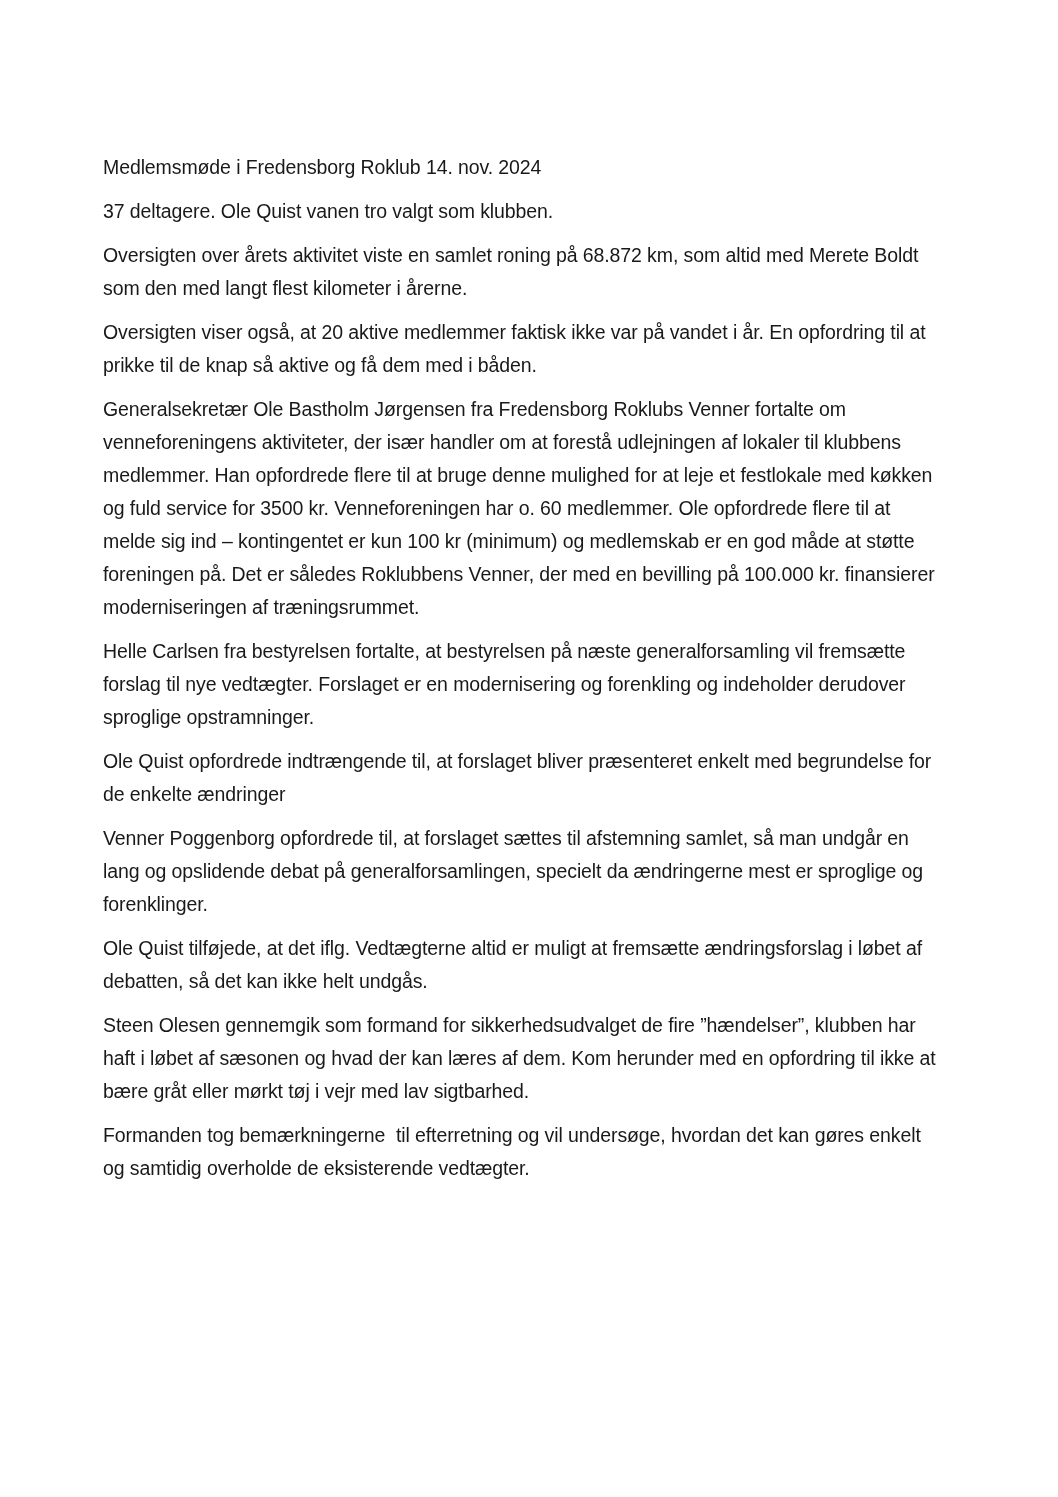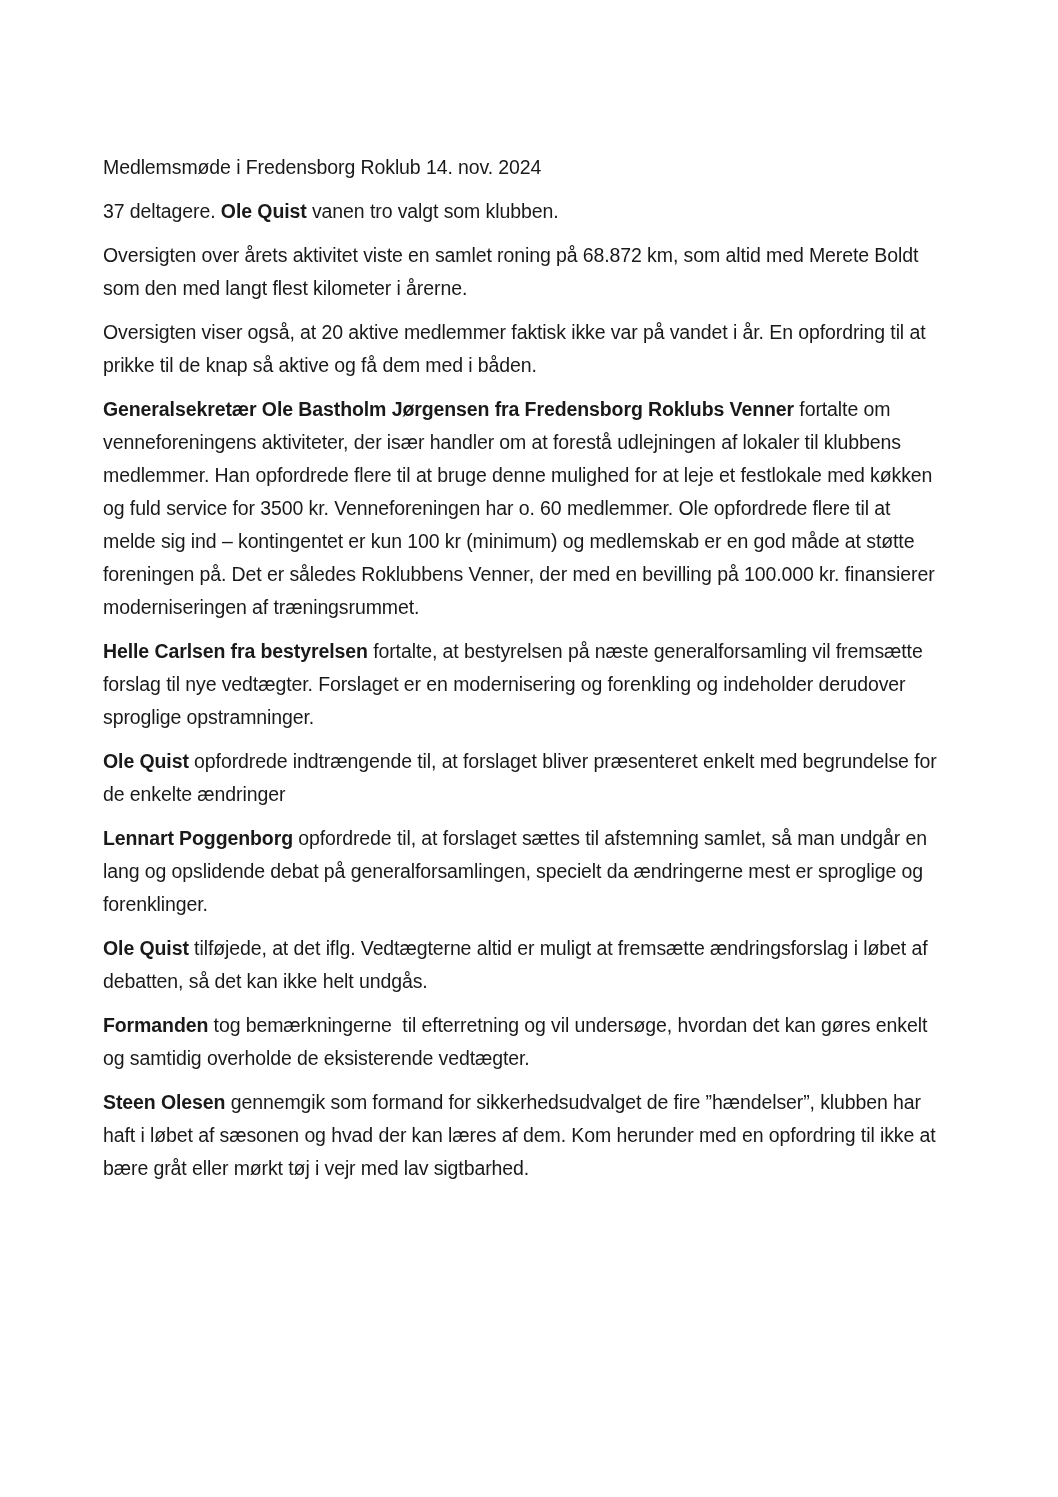--- a/index.html
+++ b/index.html
@@ -23,31 +23,31 @@
   }
   .para {
     margin: 0 16px 11px 0;
     font-size: 19.5px;
     line-height: 33px;
     letter-spacing: -0.1px;
     white-space: pre-wrap;
     color: #191919;
   }
   .para .bold {
-    font-weight: 700;
+    font-weight: 400;
   }
 </style>
 </head>
 <body>
 
 <main class="page">
     <p class="para"><span class="">Medlemsmøde i Fredensborg Roklub 14. nov. 2024</span></p>
     <p class="para"><span class="">37 deltagere. </span><span class="bold">Ole Quist</span><span class=""> vanen tro valgt som klubben.</span></p>
     <p class="para"><span class="">Oversigten over årets aktivitet viste en samlet roning på 68.872 km, som altid med Merete Boldt som den med langt flest kilometer i årerne.</span></p>
     <p class="para"><span class="">Oversigten viser også, at 20 aktive medlemmer faktisk ikke var på vandet i år. En opfordring til at prikke til de knap så aktive og få dem med i båden.</span></p>
     <p class="para"><span class="bold">Generalsekretær Ole Bastholm Jørgensen fra Fredensborg Roklubs Venner</span><span class=""> fortalte om venneforeningens aktiviteter, der især handler om at forestå udlejningen af lokaler til klubbens medlemmer. Han opfordrede flere til at bruge denne mulighed for at leje et festlokale med køkken og fuld service for 3500 kr. Venneforeningen har o. 60 medlemmer. Ole opfordrede flere til at melde sig ind – kontingentet er kun 100 kr (minimum) og medlemskab er en god måde at støtte foreningen på. Det er således Roklubbens Venner, der med en bevilling på 100.000 kr. finansierer moderniseringen af træningsrummet.</span></p>
     <p class="para"><span class="bold">Helle Carlsen fra bestyrelsen</span><span class=""> fortalte, at bestyrelsen på næste generalforsamling vil fremsætte forslag til nye vedtægter. Forslaget er en modernisering og forenkling og indeholder derudover sproglige opstramninger.</span></p>
     <p class="para"><span class="bold">Ole Quist</span><span class=""> opfordrede indtrængende til, at forslaget bliver præsenteret enkelt med begrundelse for de enkelte ændringer</span></p>
-    <p class="para"><span class="bold">Lennart Poggenborg</span><span class=""> opfordrede til, at forslaget sættes til afstemning samlet, så man undgår en lang og opslidende debat på generalforsamlingen, specielt da ændringerne mest er sproglige og forenklinger.</span></p>
+    <p class="para"><span class="bold">Venner Poggenborg</span><span class=""> opfordrede til, at forslaget sættes til afstemning samlet, så man undgår en lang og opslidende debat på generalforsamlingen, specielt da ændringerne mest er sproglige og forenklinger.</span></p>
     <p class="para"><span class="bold">Ole Quist</span><span class=""> tilføjede, at det iflg. Vedtægterne altid er muligt at fremsætte ændringsforslag i løbet af debatten, så det kan ikke helt undgås.</span></p>
+    <p class="para"><span class="bold">Steen Olesen</span><span class=""> gennemgik som formand for sikkerhedsudvalget de fire ”hændelser”, klubben har haft i løbet af sæsonen og hvad der kan læres af dem. Kom herunder med en opfordring til ikke at bære gråt eller mørkt tøj i vejr med lav sigtbarhed.</span></p>
     <p class="para"><span class="bold">Formanden</span><span class=""> tog bemærkningerne  til efterretning og vil undersøge, hvordan det kan gøres enkelt og samtidig overholde de eksisterende vedtægter.</span></p>
-    <p class="para"><span class="bold">Steen Olesen</span><span class=""> gennemgik som formand for sikkerhedsudvalget de fire ”hændelser”, klubben har haft i løbet af sæsonen og hvad der kan læres af dem. Kom herunder med en opfordring til ikke at bære gråt eller mørkt tøj i vejr med lav sigtbarhed.</span></p>
   </main>
 
 </body></html>

